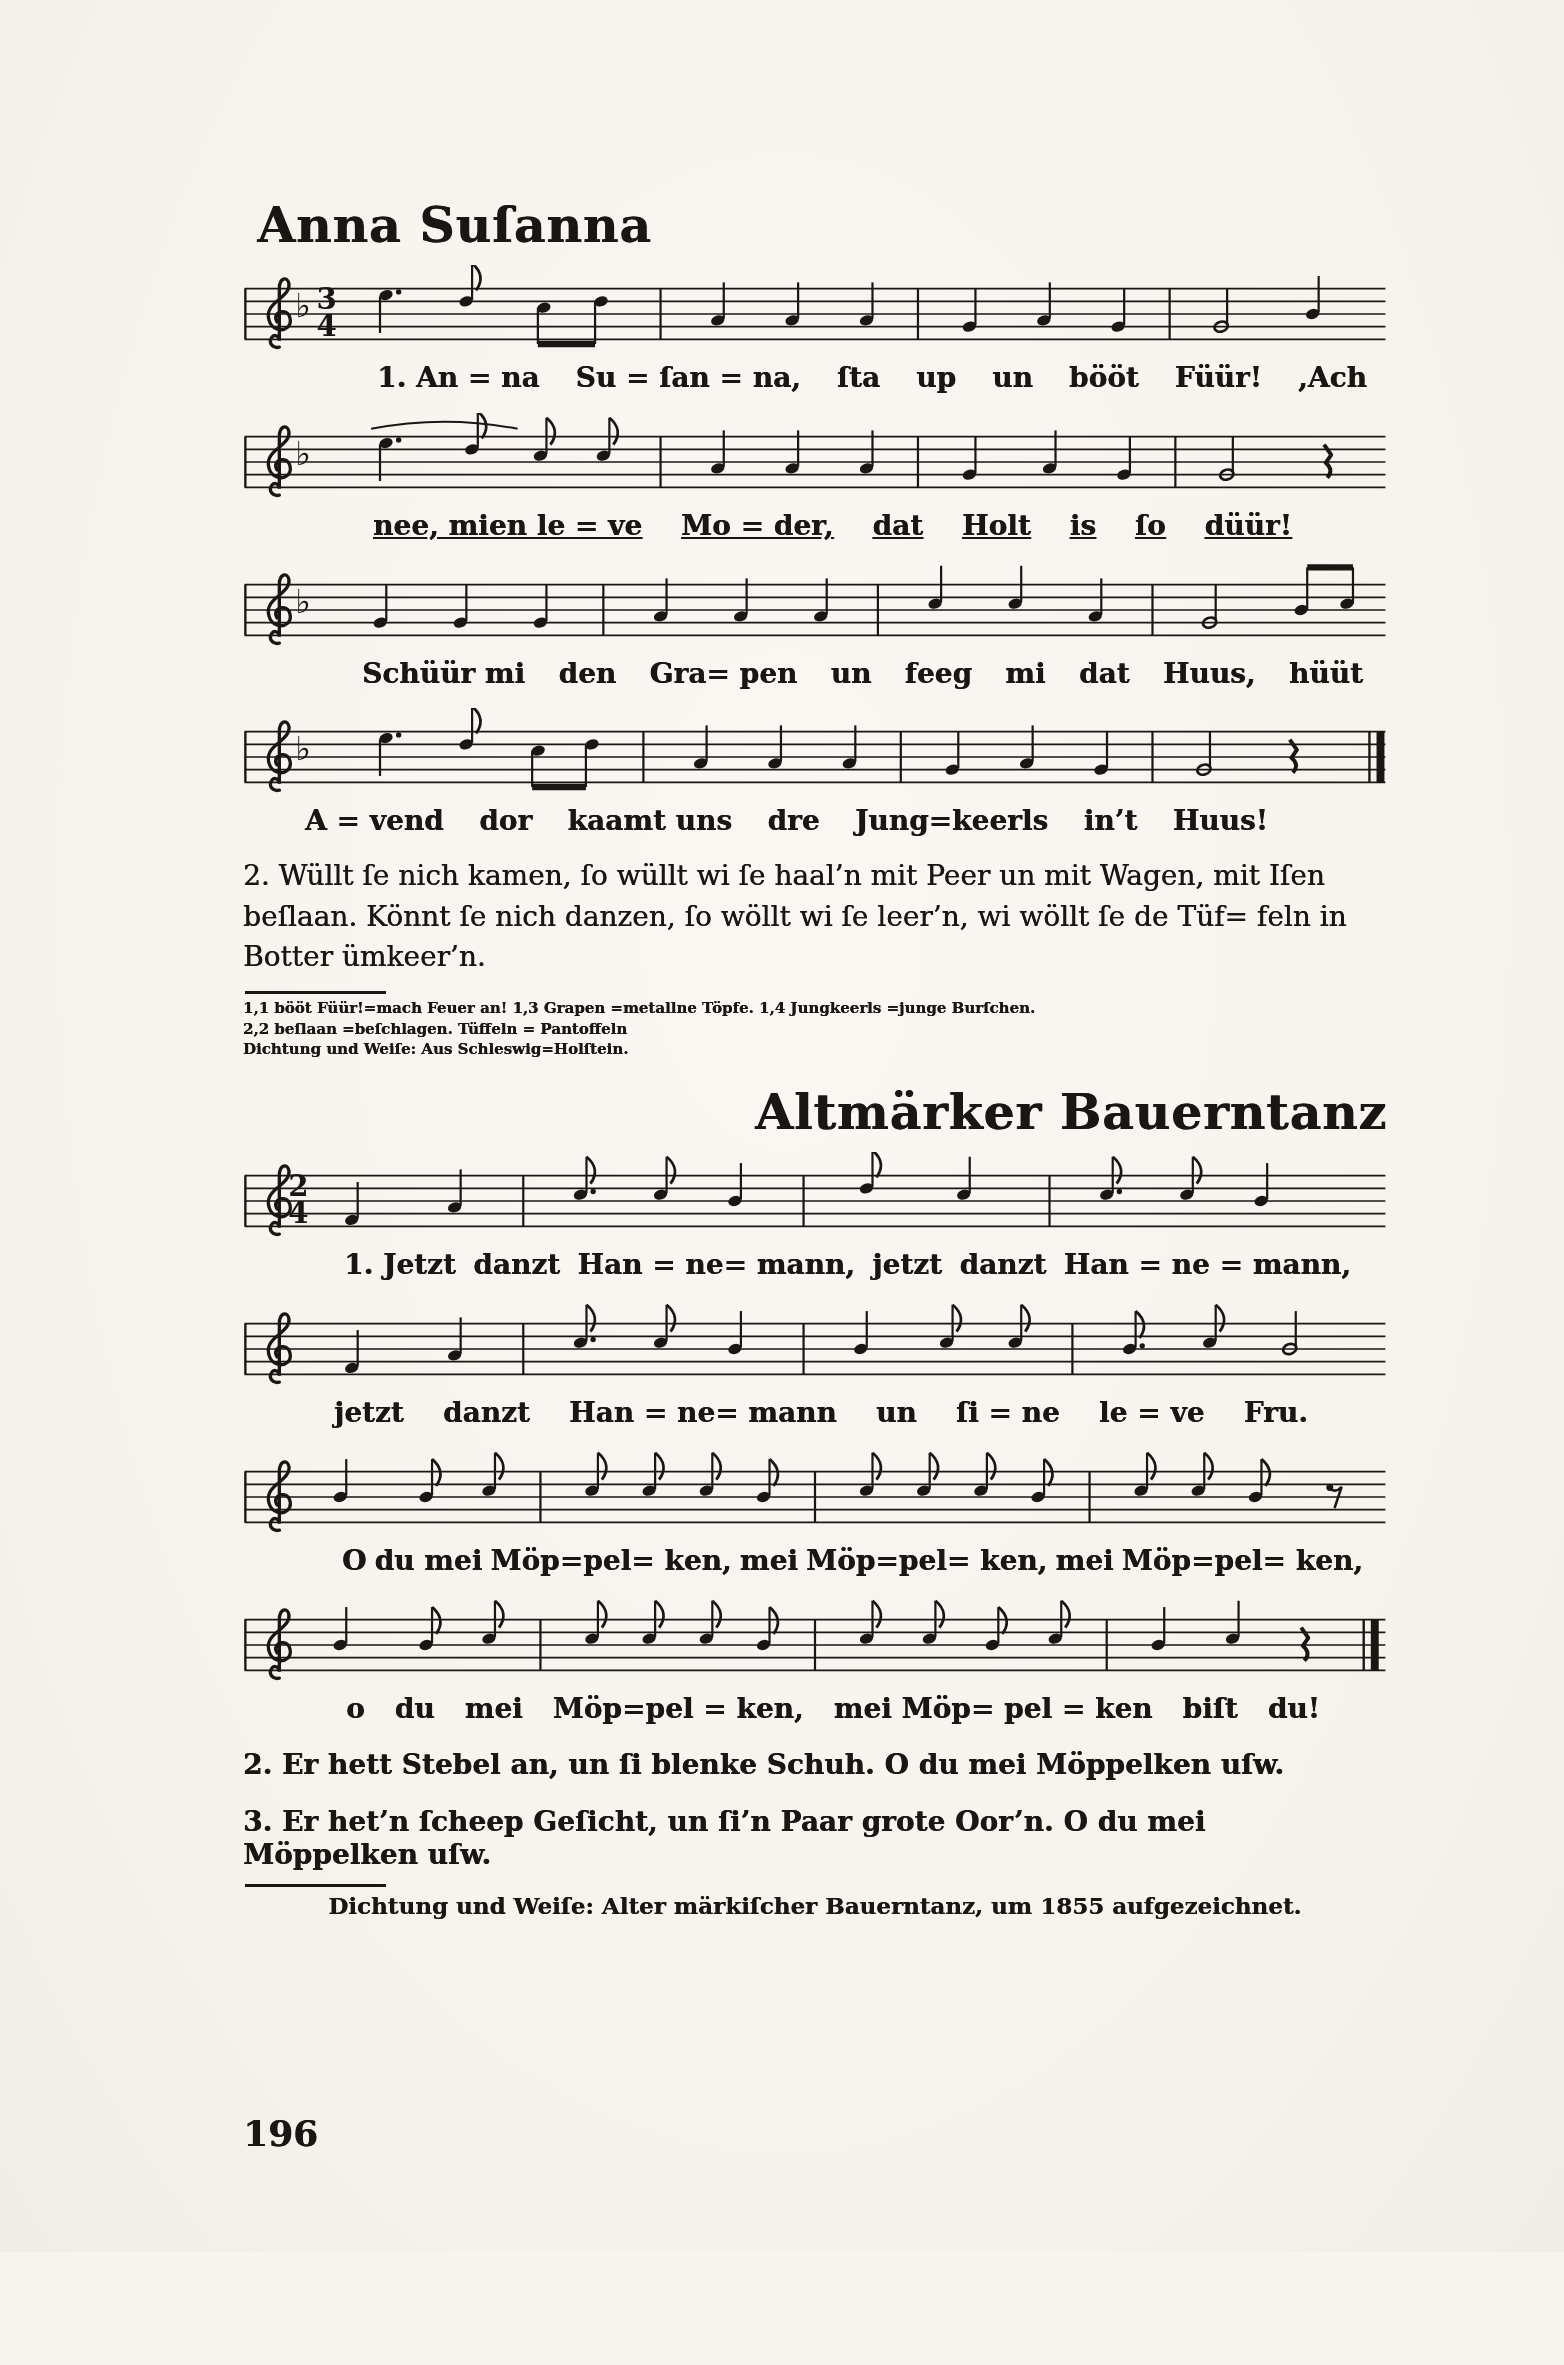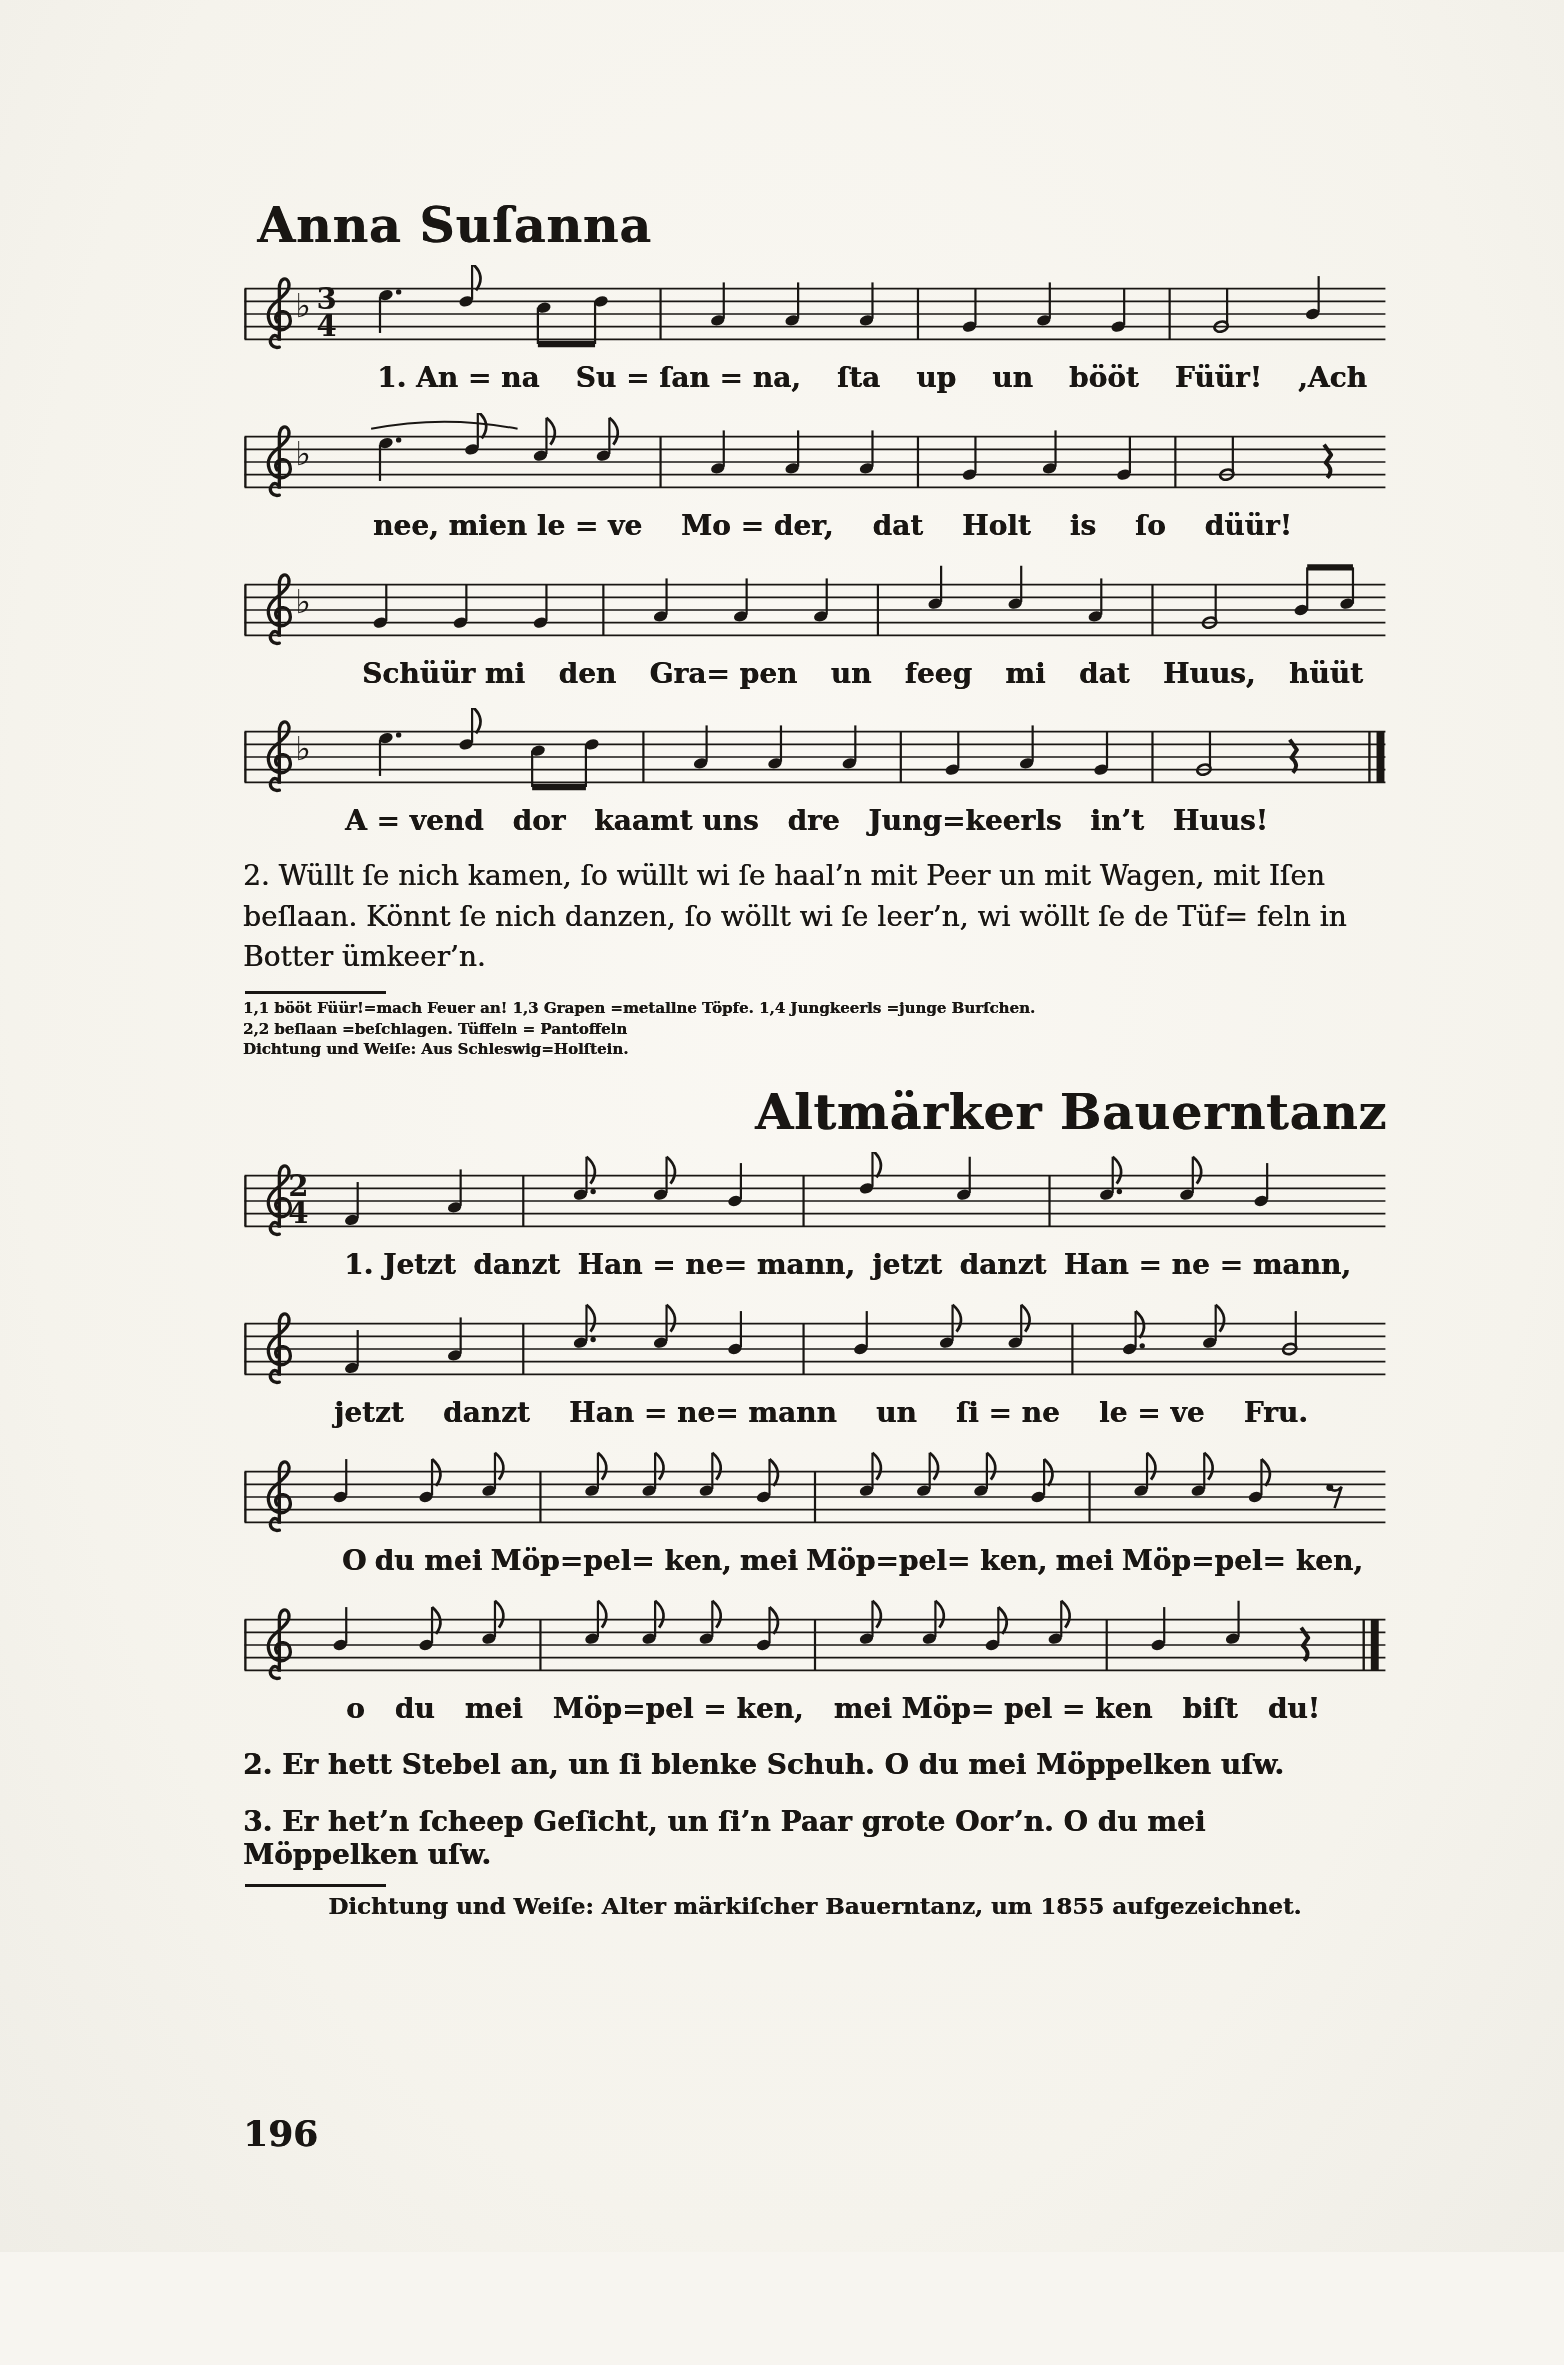--- a/index.html
+++ b/index.html
@@ -22,23 +22,23 @@
   .staff-block { margin-bottom:6.3px; }
   svg.staff { display:block; width:1144px; height:98px; }
 
   .lyrics {
     display:flex; justify-content:space-between; align-items:baseline;
     font-size:28px; font-weight:bold; line-height:1.1;
     margin-top:0px; margin-bottom:19px;
     text-shadow:0.4px 0 currentColor; white-space:nowrap;
   }
   #song1-staves .staff-block:nth-child(1) .lyrics { margin-left:134px; margin-right:20px; }
-  #song1-staves .staff-block:nth-child(2) .lyrics { margin-left:130px; margin-right:95px; }
+  #song1-staves .staff-block:nth-child(2) .lyrics { margin-left:130px; margin-right:95px;text-decoration:underline; }
   #song1-staves .staff-block:nth-child(3) .lyrics { margin-left:119px; margin-right:24px; }
-  #song1-staves .staff-block:nth-child(4) .lyrics { margin-left:102px; margin-right:119px; }
+  #song1-staves .staff-block:nth-child(4) .lyrics { margin-left:62px; margin-right:119px; }
   #song2-staves .staff-block:nth-child(1) .lyrics { margin-left:101px; margin-right:36px;align-items:flex-end; }
   #song2-staves .staff-block:nth-child(2) .lyrics { margin-left:91px; margin-right:79px; }
   #song2-staves .staff-block:nth-child(3) .lyrics { margin-left:99px; margin-right:24px; }
   #song2-staves .staff-block:nth-child(4) .lyrics { margin-left:103px; margin-right:67px; }
 
   .verse {
     font-size:28px; font-weight:normal; line-height:1.45;
     margin:3.2px 0 8px 0; text-shadow:0.4px 0 currentColor;
   }
   .fn-rule { width:141px; height:3.2px; background:#191613; margin:12.6px 0 4.7px 1.6px; }

